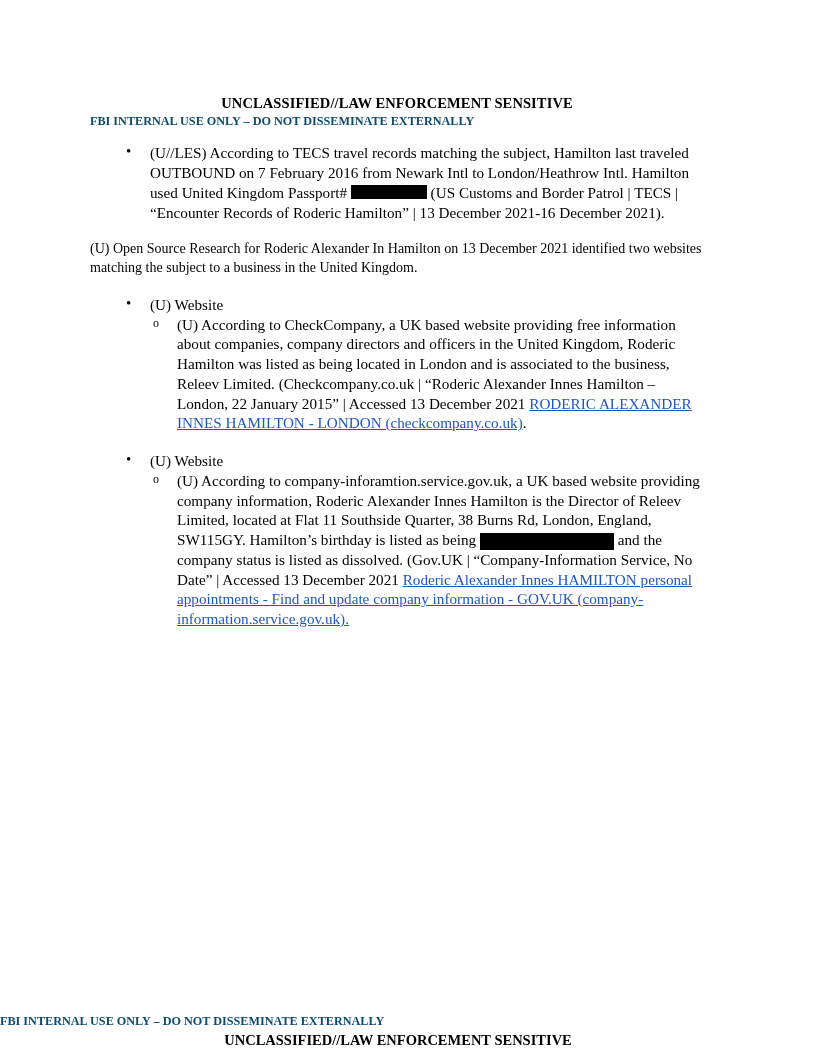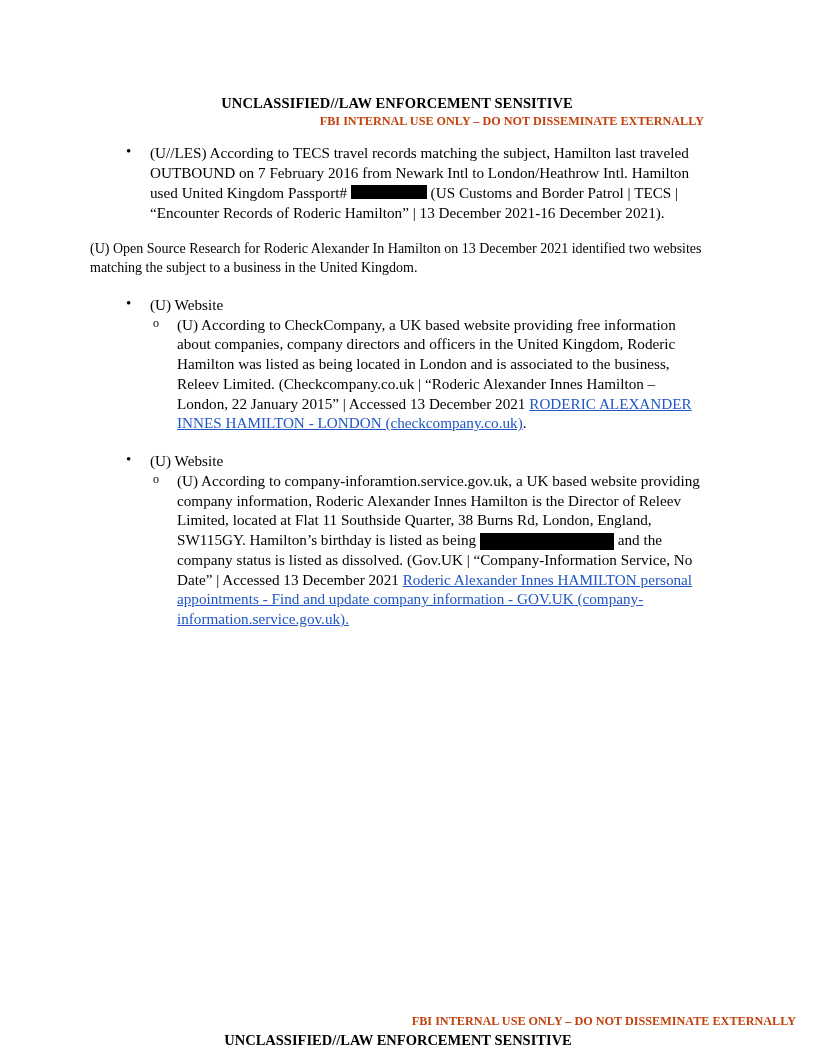--- a/index.html
+++ b/index.html
@@ -26,24 +26,24 @@
     margin-top: 46px;
   }
   .classification-top {
     text-align: center;
     font-weight: bold;
     font-size: 14.5px;
     letter-spacing: 0.1px;
     line-height: 1.25;
   }
   .caveat {
-    text-align: right;
+    text-align: left;
     font-weight: bold;
     font-size: 12.2px;
-    color: #c2410c;
+    color: #0c4a6e;
     margin-top: 2px;
     line-height: 1.25;
   }
   .body-block {
     margin-top: 14px;
     font-size: 15.2px;
     line-height: 1.30;
     text-align: left;
   }
   ul.level1 {

